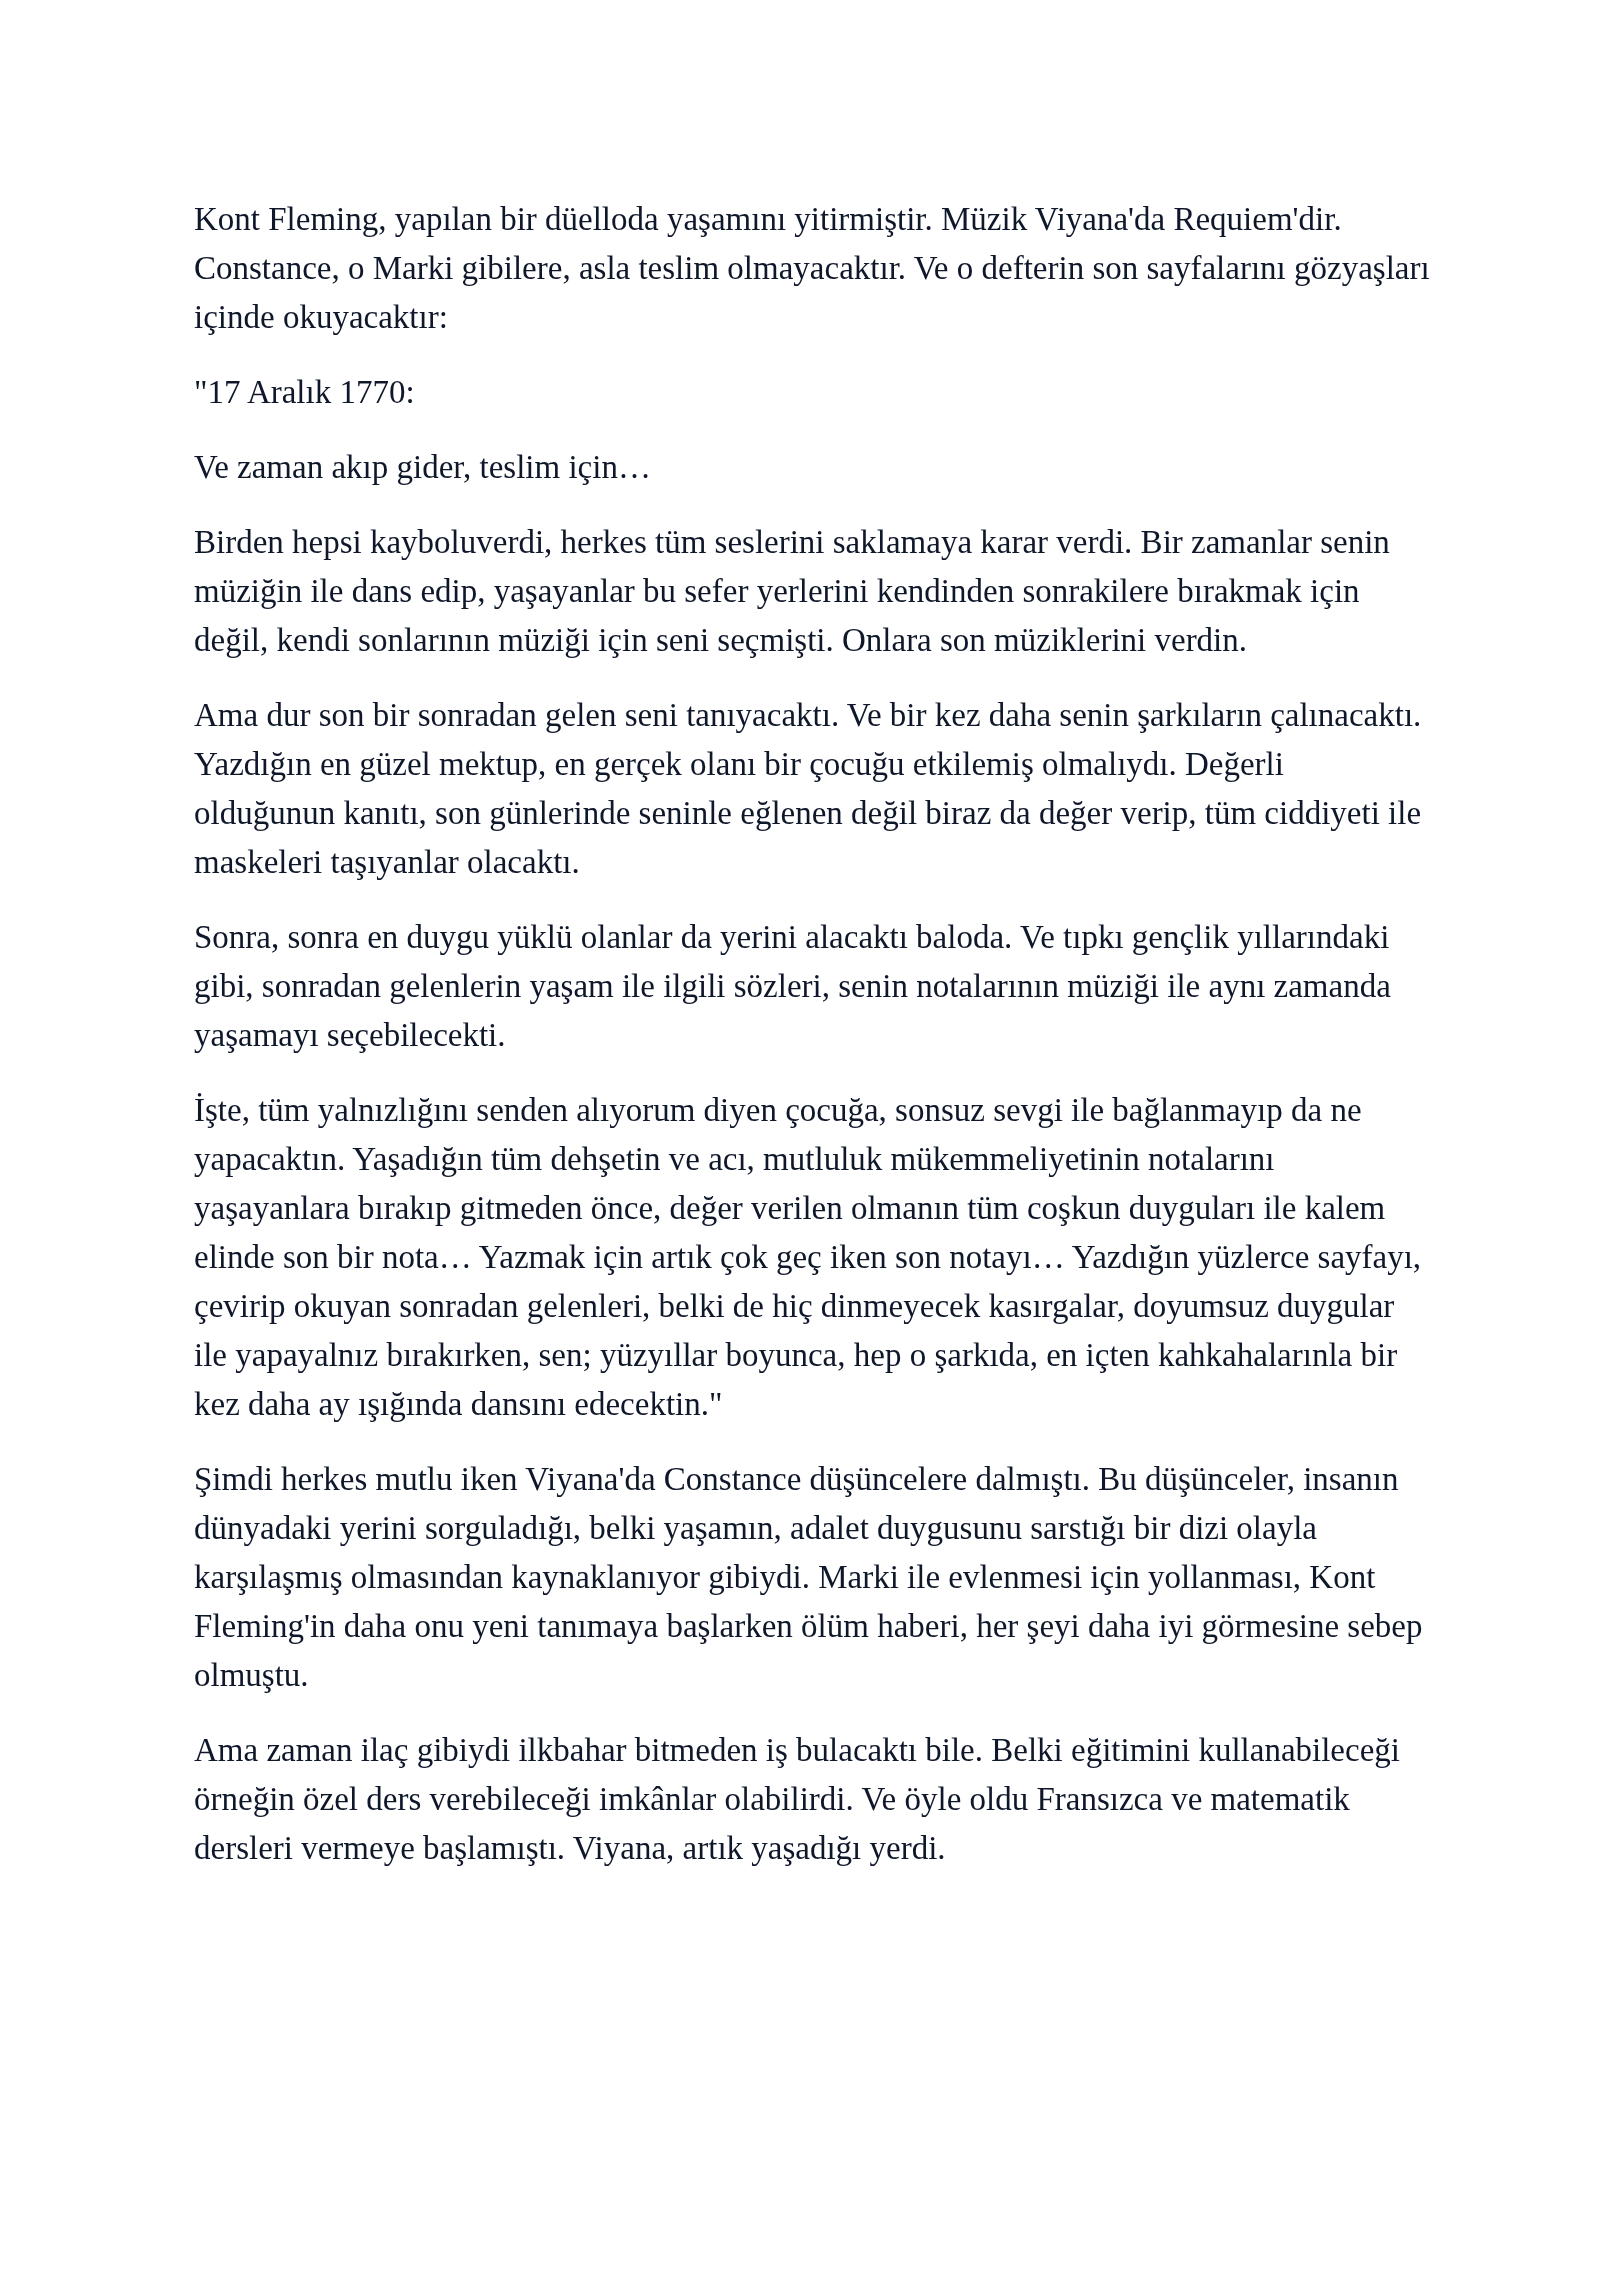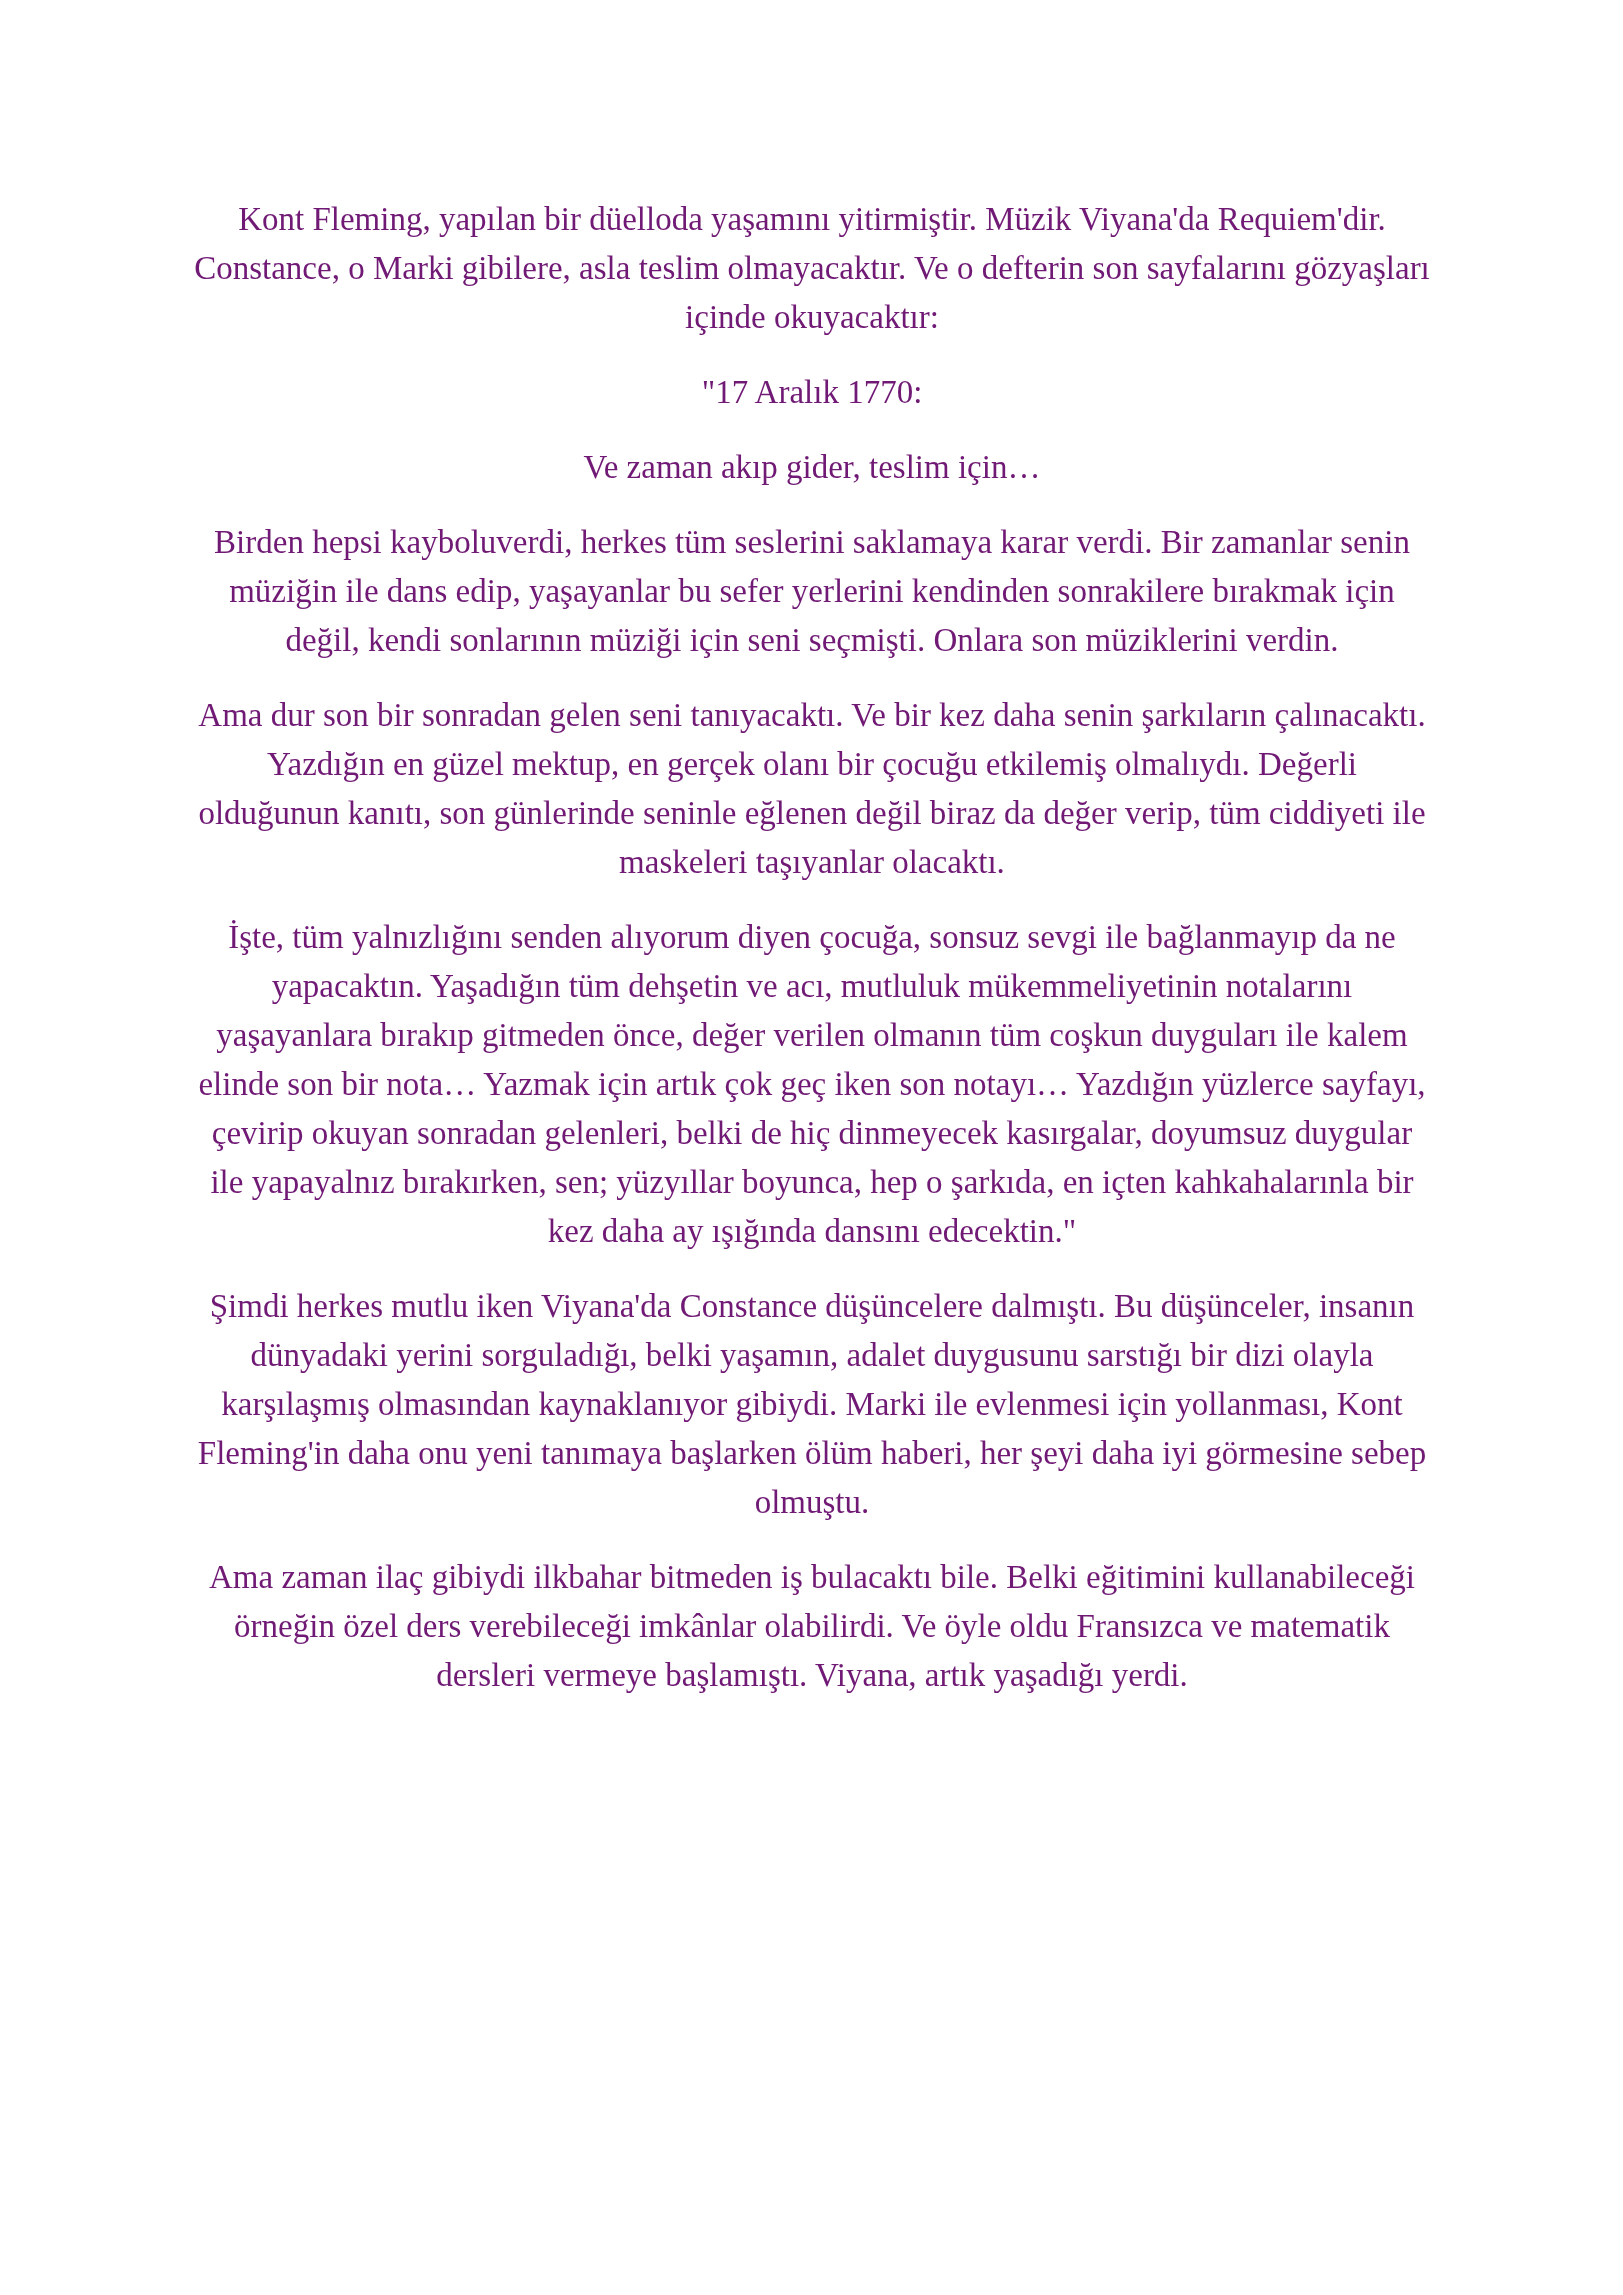--- a/index.html
+++ b/index.html
@@ -12,40 +12,41 @@
     position: relative;
     width: 1623px;
     height: 2295px;
     background: #ffffff;
     box-sizing: border-box;
     padding: 195px 194px 0 194px;
     overflow: hidden;
   }
   .doc-body {
     width: 1236px;
-    color: #701a75;
+    color: #0f172a;
     font-family: "Liberation Serif", "DejaVu Serif", serif;
     font-size: 33px;
     line-height: 49px;
-    text-align: center;
+    text-align: left;
   }
   .doc-body p {
     margin: 0 0 26px 0;
     padding: 0;
     word-spacing: normal;
   }
 </style>
 </head>
 <body>
 
 <div class="page">
   <div class="doc-body">
     <p>Kont Fleming, yapılan bir düelloda yaşamını yitirmiştir. Müzik Viyana'da Requiem'dir. Constance, o Marki gibilere, asla teslim olmayacaktır. Ve o defterin son sayfalarını gözyaşları içinde okuyacaktır:</p>
     <p>"17 Aralık 1770:</p>
     <p>Ve zaman akıp gider, teslim için…</p>
     <p>Birden hepsi kayboluverdi, herkes tüm seslerini saklamaya karar verdi. Bir zamanlar senin müziğin ile dans edip, yaşayanlar bu sefer yerlerini kendinden sonrakilere bırakmak için değil, kendi sonlarının müziği için seni seçmişti. Onlara son müziklerini verdin.</p>
     <p>Ama dur son bir sonradan gelen seni tanıyacaktı. Ve bir kez daha senin şarkıların çalınacaktı. Yazdığın en güzel mektup, en gerçek olanı bir çocuğu etkilemiş olmalıydı. Değerli olduğunun kanıtı, son günlerinde seninle eğlenen değil biraz da değer verip, tüm ciddiyeti ile maskeleri taşıyanlar olacaktı.</p>
+    <p>Sonra, sonra en duygu yüklü olanlar da yerini alacaktı baloda. Ve tıpkı gençlik yıllarındaki gibi, sonradan gelenlerin yaşam ile ilgili sözleri, senin notalarının müziği ile aynı zamanda yaşamayı seçebilecekti.</p>
     <p>İşte, tüm yalnızlığını senden alıyorum diyen çocuğa, sonsuz sevgi ile bağlanmayıp da ne yapacaktın. Yaşadığın tüm dehşetin ve acı, mutluluk mükemmeliyetinin notalarını yaşayanlara bırakıp gitmeden önce, değer verilen olmanın tüm coşkun duyguları ile kalem elinde son bir nota… Yazmak için artık çok geç iken son notayı… Yazdığın yüzlerce sayfayı, çevirip okuyan sonradan gelenleri, belki de hiç dinmeyecek kasırgalar, doyumsuz duygular ile yapayalnız bırakırken, sen; yüzyıllar boyunca, hep o şarkıda, en içten kahkahalarınla bir kez daha ay ışığında dansını edecektin."</p>
     <p>Şimdi herkes mutlu iken Viyana'da Constance düşüncelere dalmıştı. Bu düşünceler, insanın dünyadaki yerini sorguladığı, belki yaşamın, adalet duygusunu sarstığı bir dizi olayla karşılaşmış olmasından kaynaklanıyor gibiydi. Marki ile evlenmesi için yollanması, Kont Fleming'in daha onu yeni tanımaya başlarken ölüm haberi, her şeyi daha iyi görmesine sebep olmuştu.</p>
     <p>Ama zaman ilaç gibiydi ilkbahar bitmeden iş bulacaktı bile. Belki eğitimini kullanabileceği örneğin özel ders verebileceği imkânlar olabilirdi. Ve öyle oldu Fransızca ve matematik dersleri vermeye başlamıştı. Viyana, artık yaşadığı yerdi.</p>
   </div>
 </div>
 
 
 </body></html>

